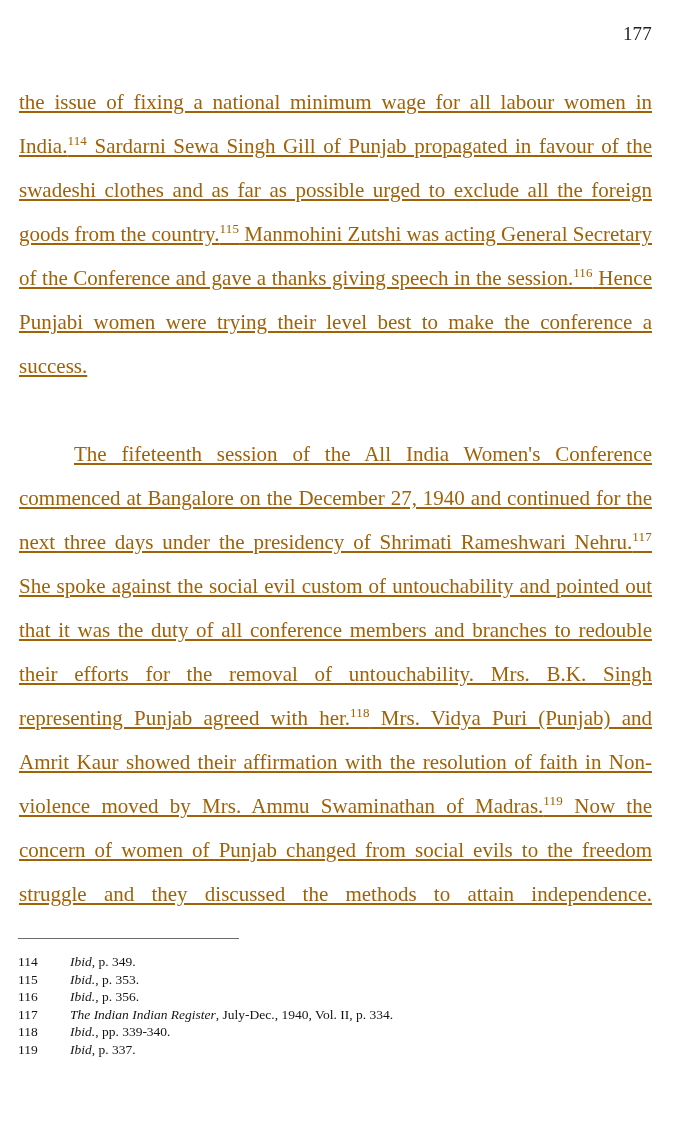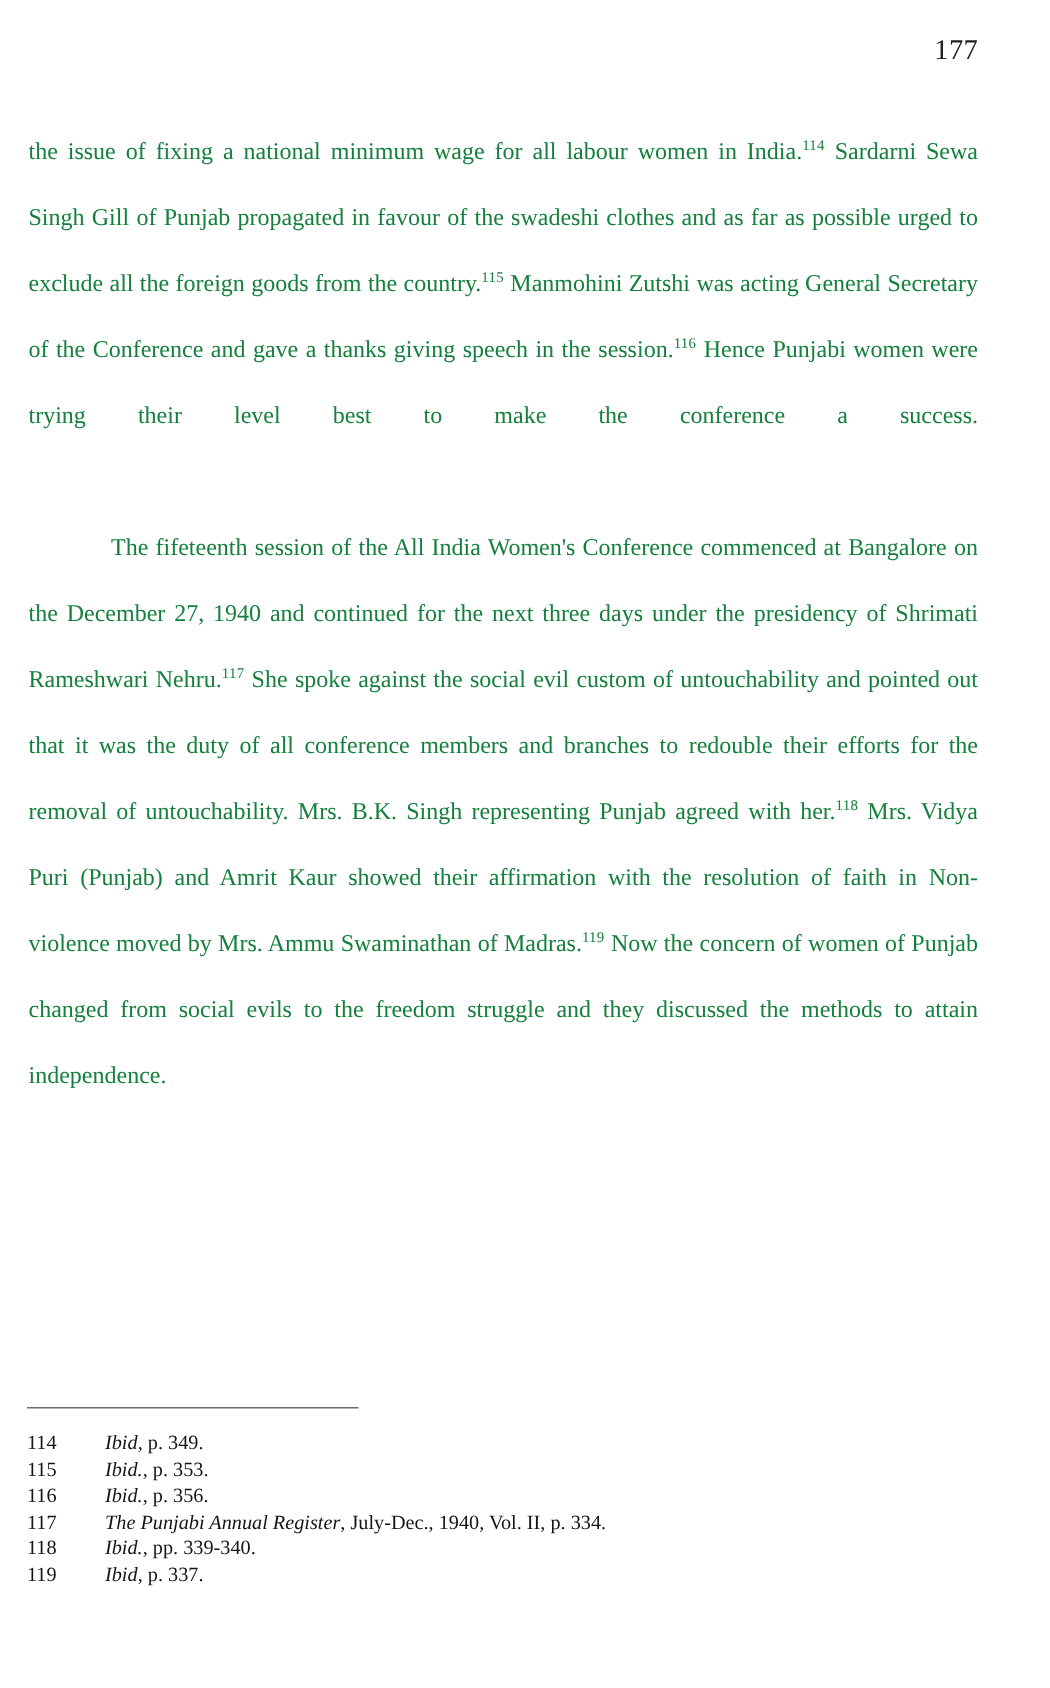--- a/index.html
+++ b/index.html
@@ -41,25 +41,26 @@
     position: absolute;
     left: 19px;
     top: 80px;
     width: 633px;
   }
 
   .para {
     margin: 0;
     text-align: justify;
     text-justify: inter-word;
-    font-size: 16px;
+    font-size: 21px;
     line-height: 44px;
-    color: #15803d;
+    color: #a16207;
     -webkit-hyphens: none;
     hyphens: none;
+    text-decoration: underline;
   }
   .para + .para {
     margin-top: 0;
   }
   .para.indent {
     text-indent: 55px;
   }
   
   .para::after {
     content: "";
@@ -134,21 +135,21 @@
         <li class="fn-item">
           <span class="fn-num">115</span>
           <span class="fn-text"><i>Ibid.</i>, p. 353.</span>
         </li>
         <li class="fn-item">
           <span class="fn-num">116</span>
           <span class="fn-text"><i>Ibid.</i>, p. 356.</span>
         </li>
         <li class="fn-item">
           <span class="fn-num">117</span>
-          <span class="fn-text"><i>The Punjabi Annual Register</i>, July-Dec., 1940, Vol. II, p. 334.</span>
+          <span class="fn-text"><i>The Indian Indian Register</i>, July-Dec., 1940, Vol. II, p. 334.</span>
         </li>
         <li class="fn-item">
           <span class="fn-num">118</span>
           <span class="fn-text"><i>Ibid.</i>, pp. 339-340.</span>
         </li>
         <li class="fn-item">
           <span class="fn-num">119</span>
           <span class="fn-text"><i>Ibid</i>, p. 337.</span>
         </li>
       </ul>

